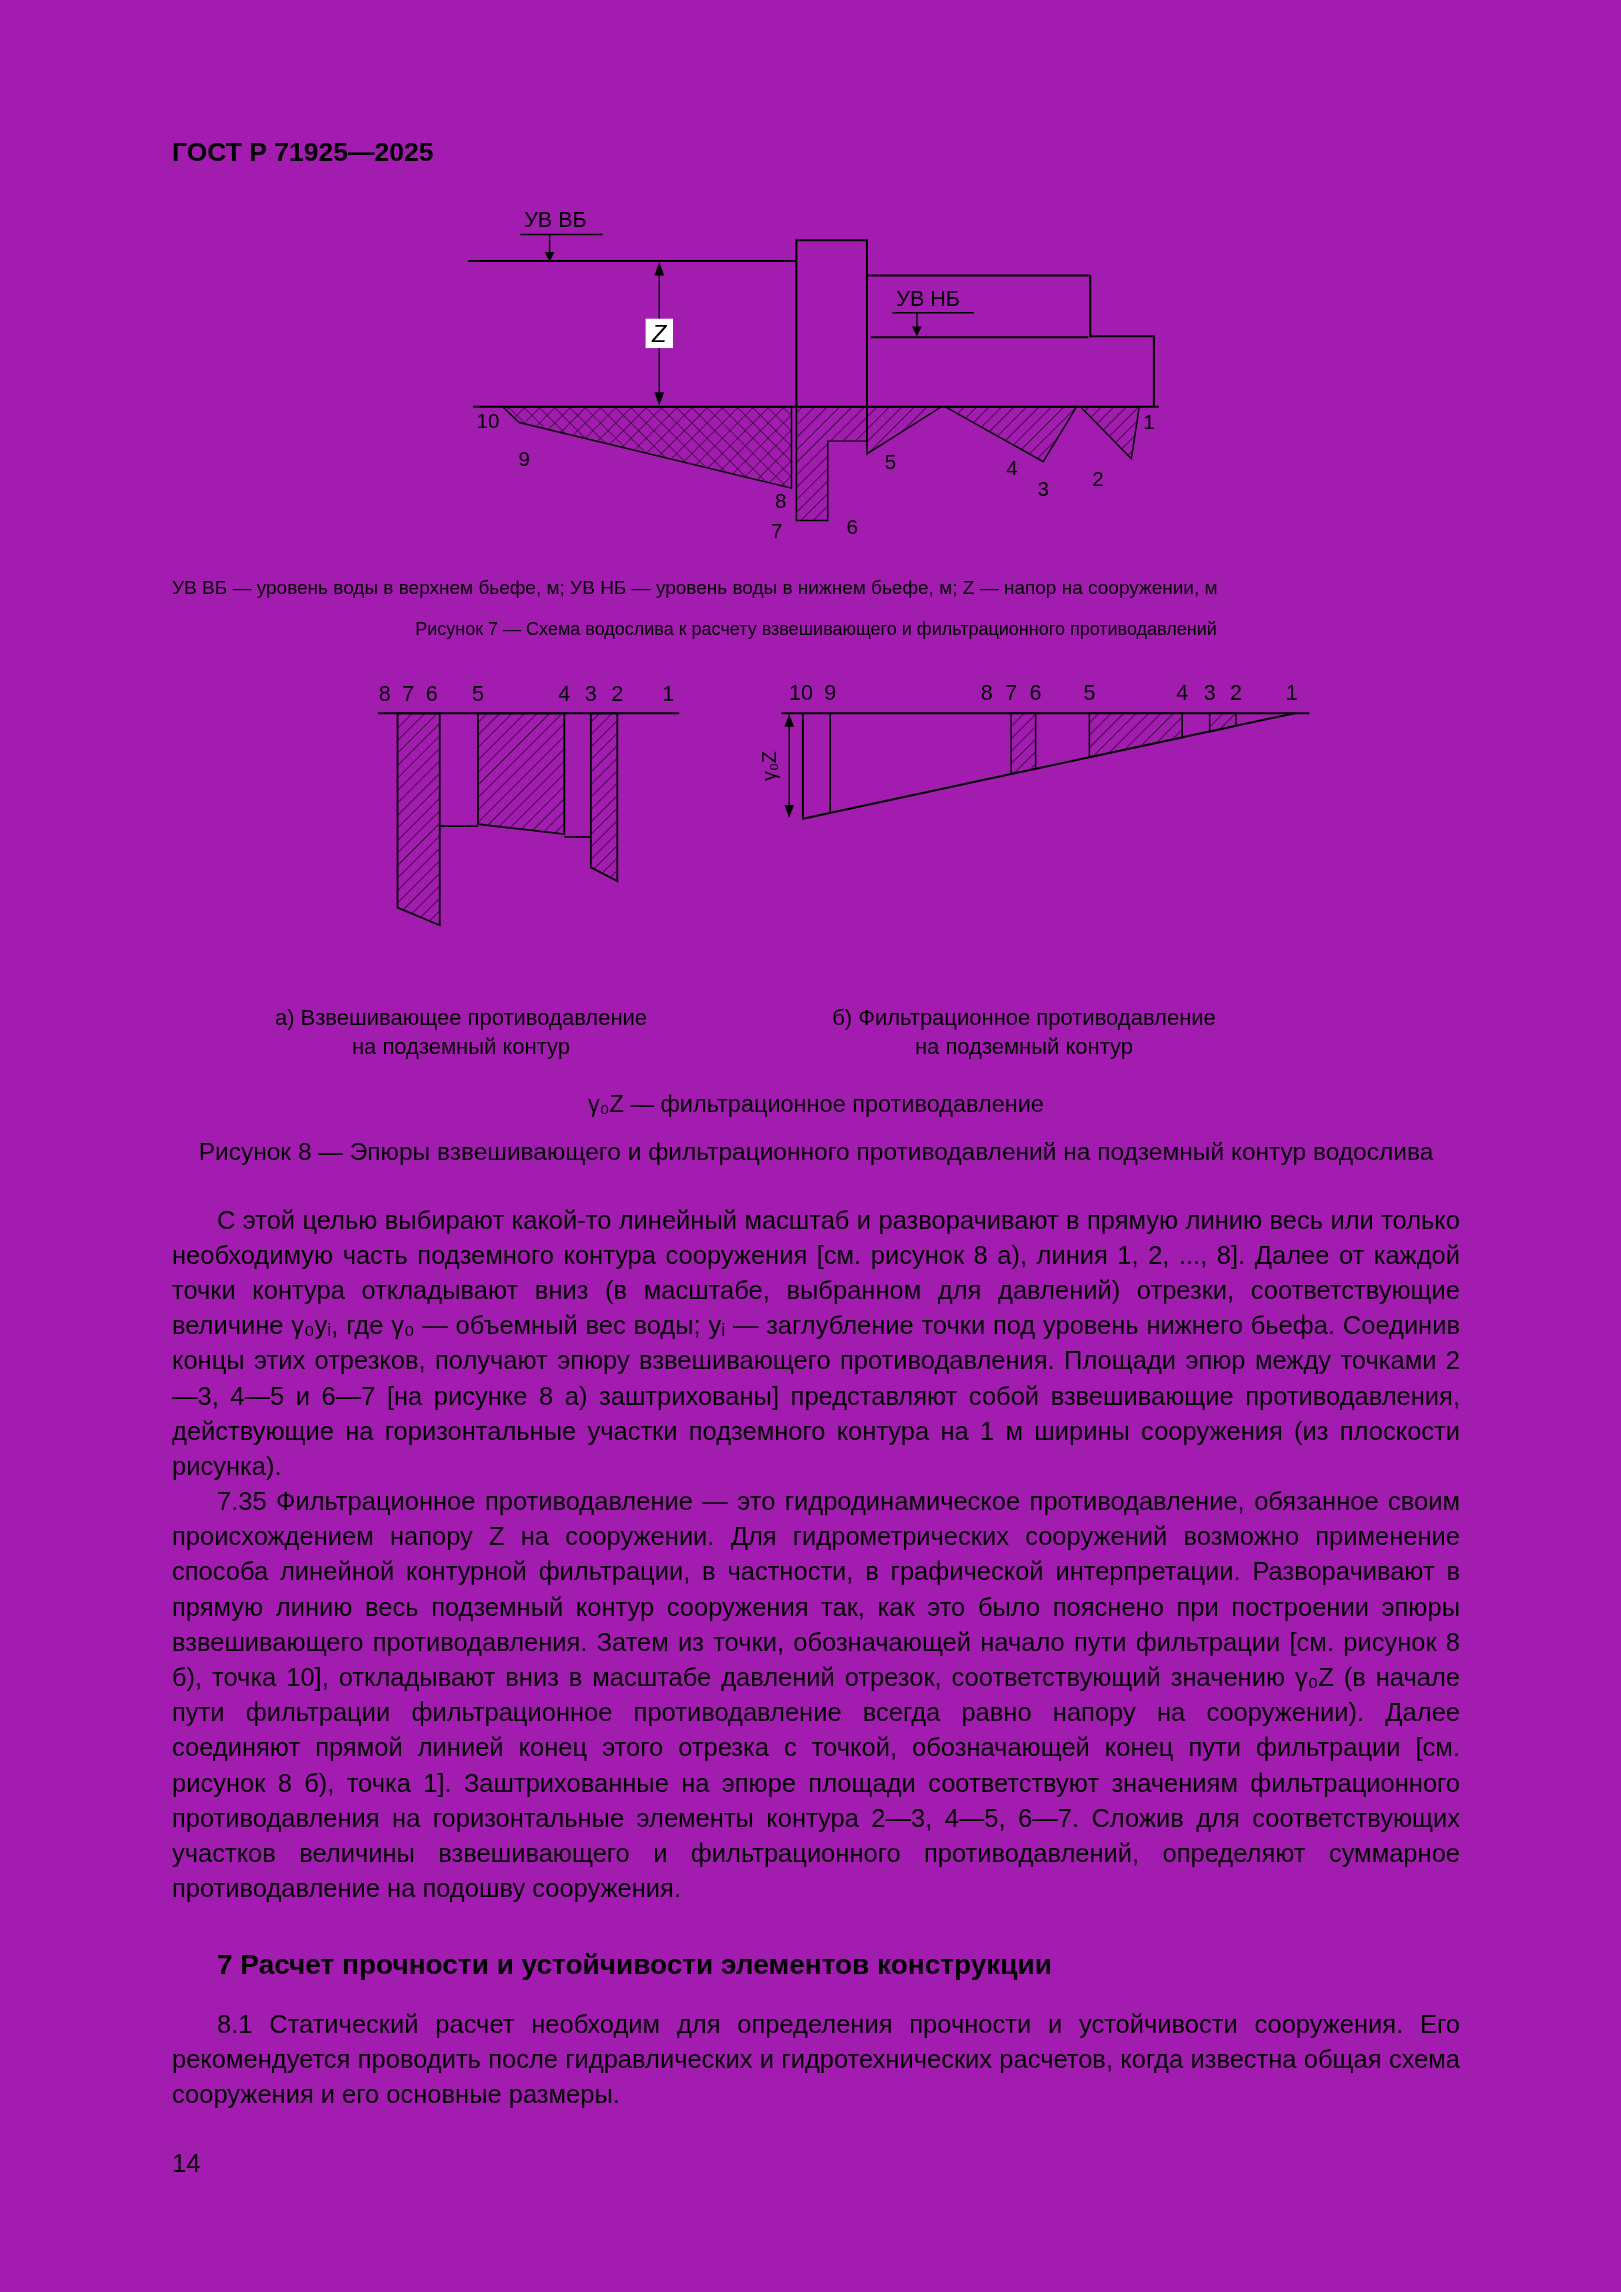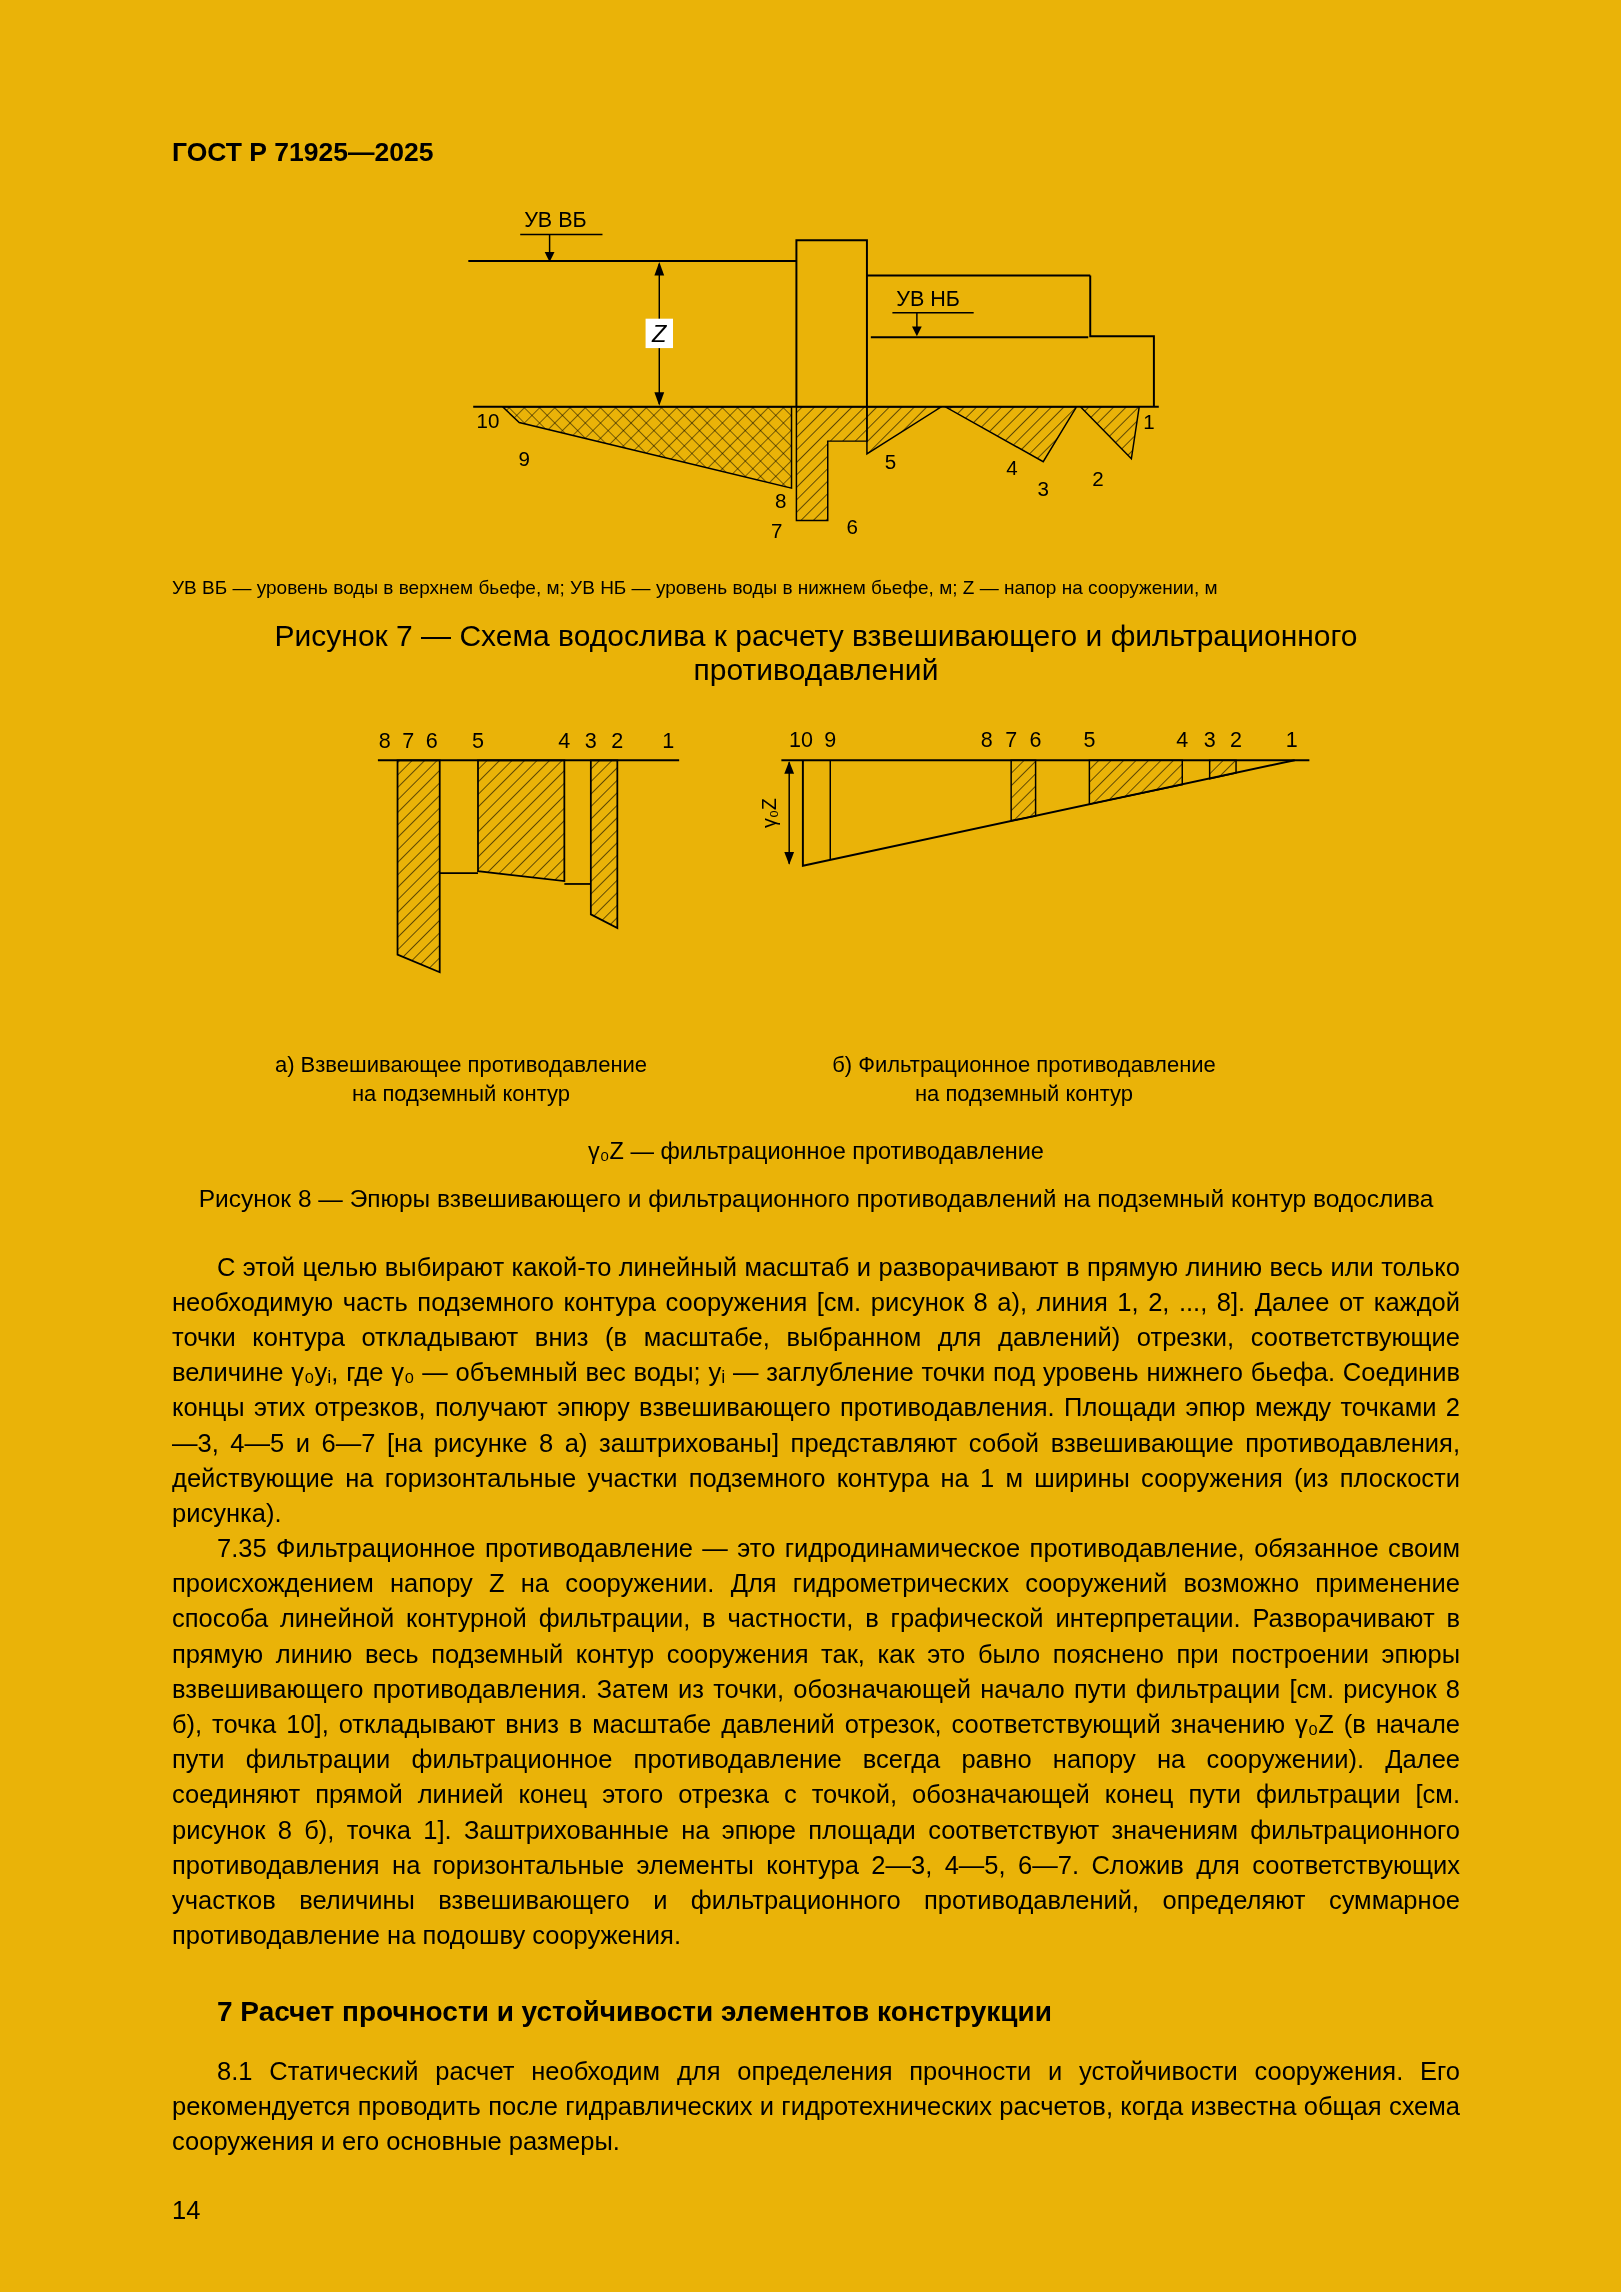--- a/index.html
+++ b/index.html
@@ -1,32 +1,32 @@
 <!DOCTYPE html>
 <html lang="ru"><head>
 <meta charset="utf-8">
 <style>
   html,body{margin:0;padding:0;background:#fff;}
   .page{
     position:relative;
     width:1621px;
     height:2293px;
-    background:#eab308;
+    background:#a21caf;
     color:#000;
     box-sizing:border-box;
     padding:137px 161px 12px 172px;
     font-family:"Liberation Sans", sans-serif;
     overflow:hidden;
   }
   .doc-header{font-size:26.5px;font-weight:bold;}
   .fig7-wrap{margin-top:41px;text-align:center;}
   svg{display:inline-block;}
   .page svg text{font-family:"Liberation Sans", sans-serif;fill:#000;}
   .fig-legend{font-size:19px;margin-top:31px;}
-  .fig-title{font-size:30px;text-align:center;margin-top:19.6px;}
+  .fig-title{font-size:18px;text-align:center;margin-top:19.6px;}
   .fig8-row{display:flex;align-items:flex-start;gap:71px;margin-top:37px;margin-left:201px;}
   .fig8-captions{display:flex;margin-top:61px;}
   .cap{font-size:22px;line-height:1.35;text-align:center;}
   .cap-a{width:578px;}
   .cap-b{width:490px;margin-left:29px;}
   .fig8-legend{font-size:23.5px;text-align:center;margin-top:29px;}
   .fig8-title{font-size:24.5px;text-align:center;margin-top:19.6px;}
   .body-text{margin-top:37px;}
   .body-para{font-size:25.5px;line-height:1.38;text-align:justify;text-indent:45px;margin:0;}
   .section-heading{font-size:28px;font-weight:bold;margin:43px 0 25.5px 0;text-indent:45px;}

